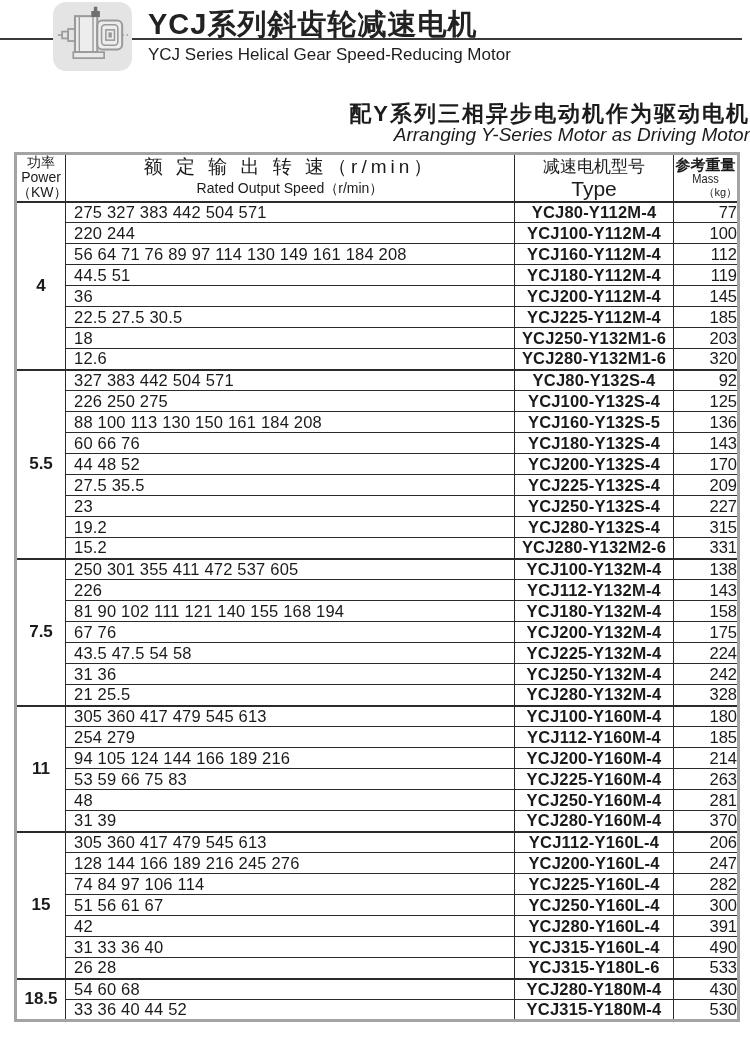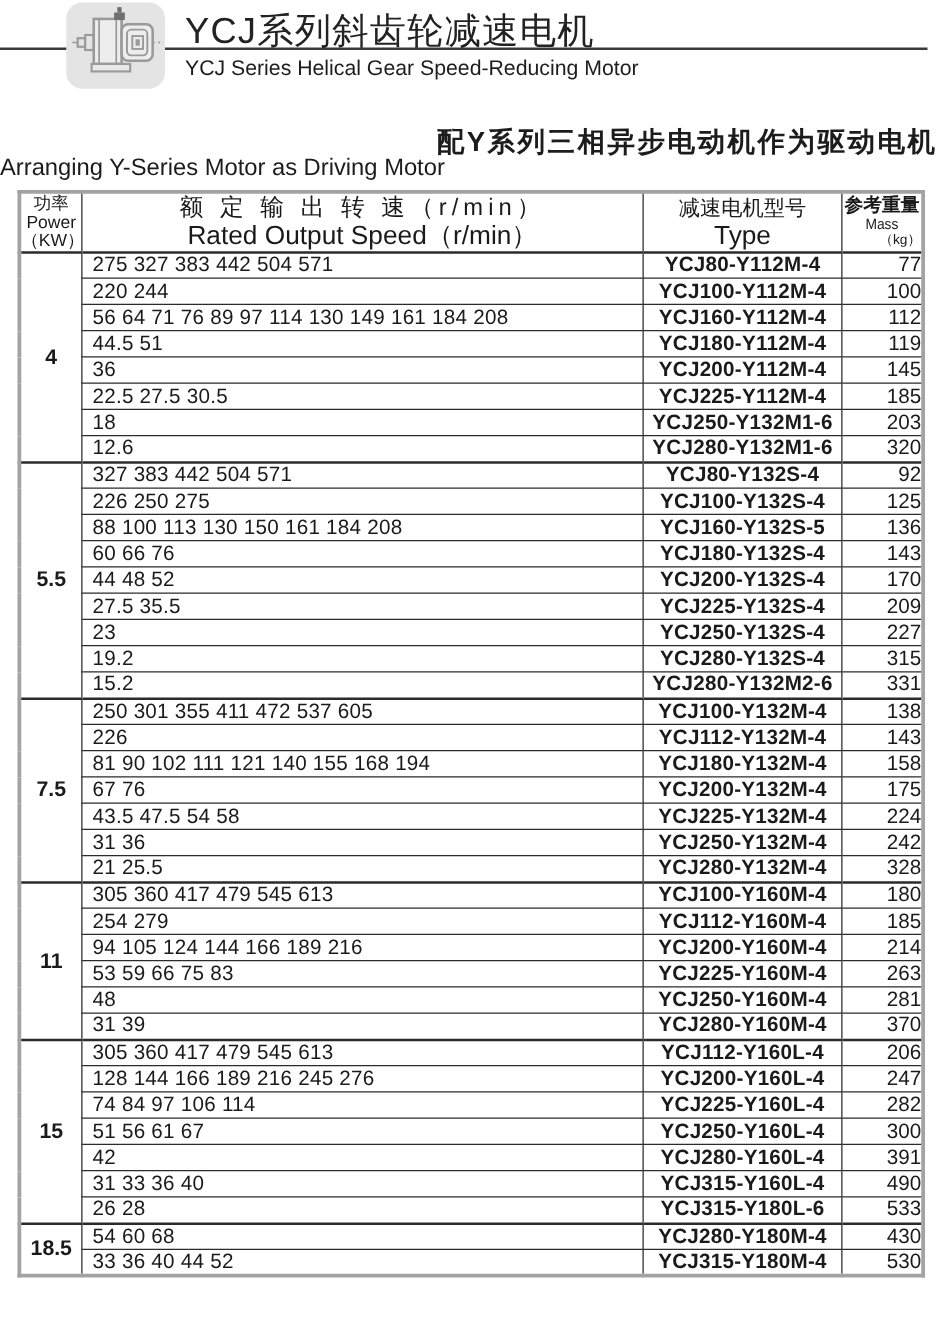--- a/index.html
+++ b/index.html
@@ -15,51 +15,51 @@
     position: absolute; left: 0; top: 38px; width: 742px; height: 2px;
     background: #3a3a3a;
   }
   .logo-box {
     position: absolute; left: 53px; top: 2px; width: 79px; height: 69px;
     background: #e4e4e4; border-radius: 13px;
     display: flex; align-items: center; justify-content: center;
   }
   .title-cn {
     position: absolute; left: 148px; top: 5px;
-    font-size: 29px; font-weight: normal; letter-spacing: 1px; color: #222;
+    font-size: 29px; font-weight: bold; letter-spacing: 1px; color: #222;
     white-space: nowrap;
   }
   .title-en {
     position: absolute; left: 148px; top: 45px;
     font-size: 17px; color: #1d1d1d; white-space: nowrap;
   }
   .section-cn {
     position: absolute; left: 0; top: 99px; width: 750px;
     text-align: right; font-size: 22px; font-weight: 600;
     letter-spacing: 2px; color: #1c1c1c;
   }
   .section-en {
     position: absolute; left: 0; top: 124px; width: 750px;
-    text-align: left; font-size: 19px; color: #1c1c1c;
+    text-align: right; font-size: 19px; color: #1c1c1c; font-style: italic;
   }
   
   table.spec {
     position: absolute; left: 14px; top: 152px; width: 723px;
     border-collapse: collapse; table-layout: fixed;
   }
   table.spec col.c-power { width: 50px; }
   table.spec col.c-speed { width: 449px; }
   table.spec col.c-type  { width: 159px; }
   table.spec col.c-mass  { width: 65px; }
   table.spec, table.spec th, table.spec td { border: 1.5px solid #2b2b2b; }
   table.spec { border: 3px solid #a3a3a3; }
   thead th { height: 48px; vertical-align: middle; text-align: center; font-weight: normal; }
   .h-power { font-size: 14px; line-height: 15px; }
   .h-speed-cn { font-size: 19px; letter-spacing: 4px; line-height: 22px; display:block; }
-  .h-speed-en { font-size: 21px; line-height: 21px; display:block; }
+  .h-speed-en { font-size: 14px; line-height: 21px; display:block; }
   .h-type-cn { font-size: 17px; line-height: 22px; display:block; }
   .h-type-en { font-size: 21px; line-height: 21px; display:block; }
   .h-mass-cn { font-size: 15px; font-weight: bold; line-height: 16px; display:block; }
   .h-mass-en { font-size: 12px; line-height: 13px; display:block; transform: scaleX(.92); }
   .h-mass-u  { font-size: 11px; line-height: 13px; display:block;text-align:right; }
   tbody td { height: 21px; font-size: 16.5px; vertical-align: middle; overflow: hidden; }
   td.speed { text-align: left; padding-left: 8px; white-space: nowrap; letter-spacing: .2px; }
   td.type  { text-align: center; font-weight: bold; letter-spacing: .2px; white-space: nowrap; }
   td.mass  { text-align: right; }
   td.power { text-align: center; font-weight: bold; font-size: 17px; }

